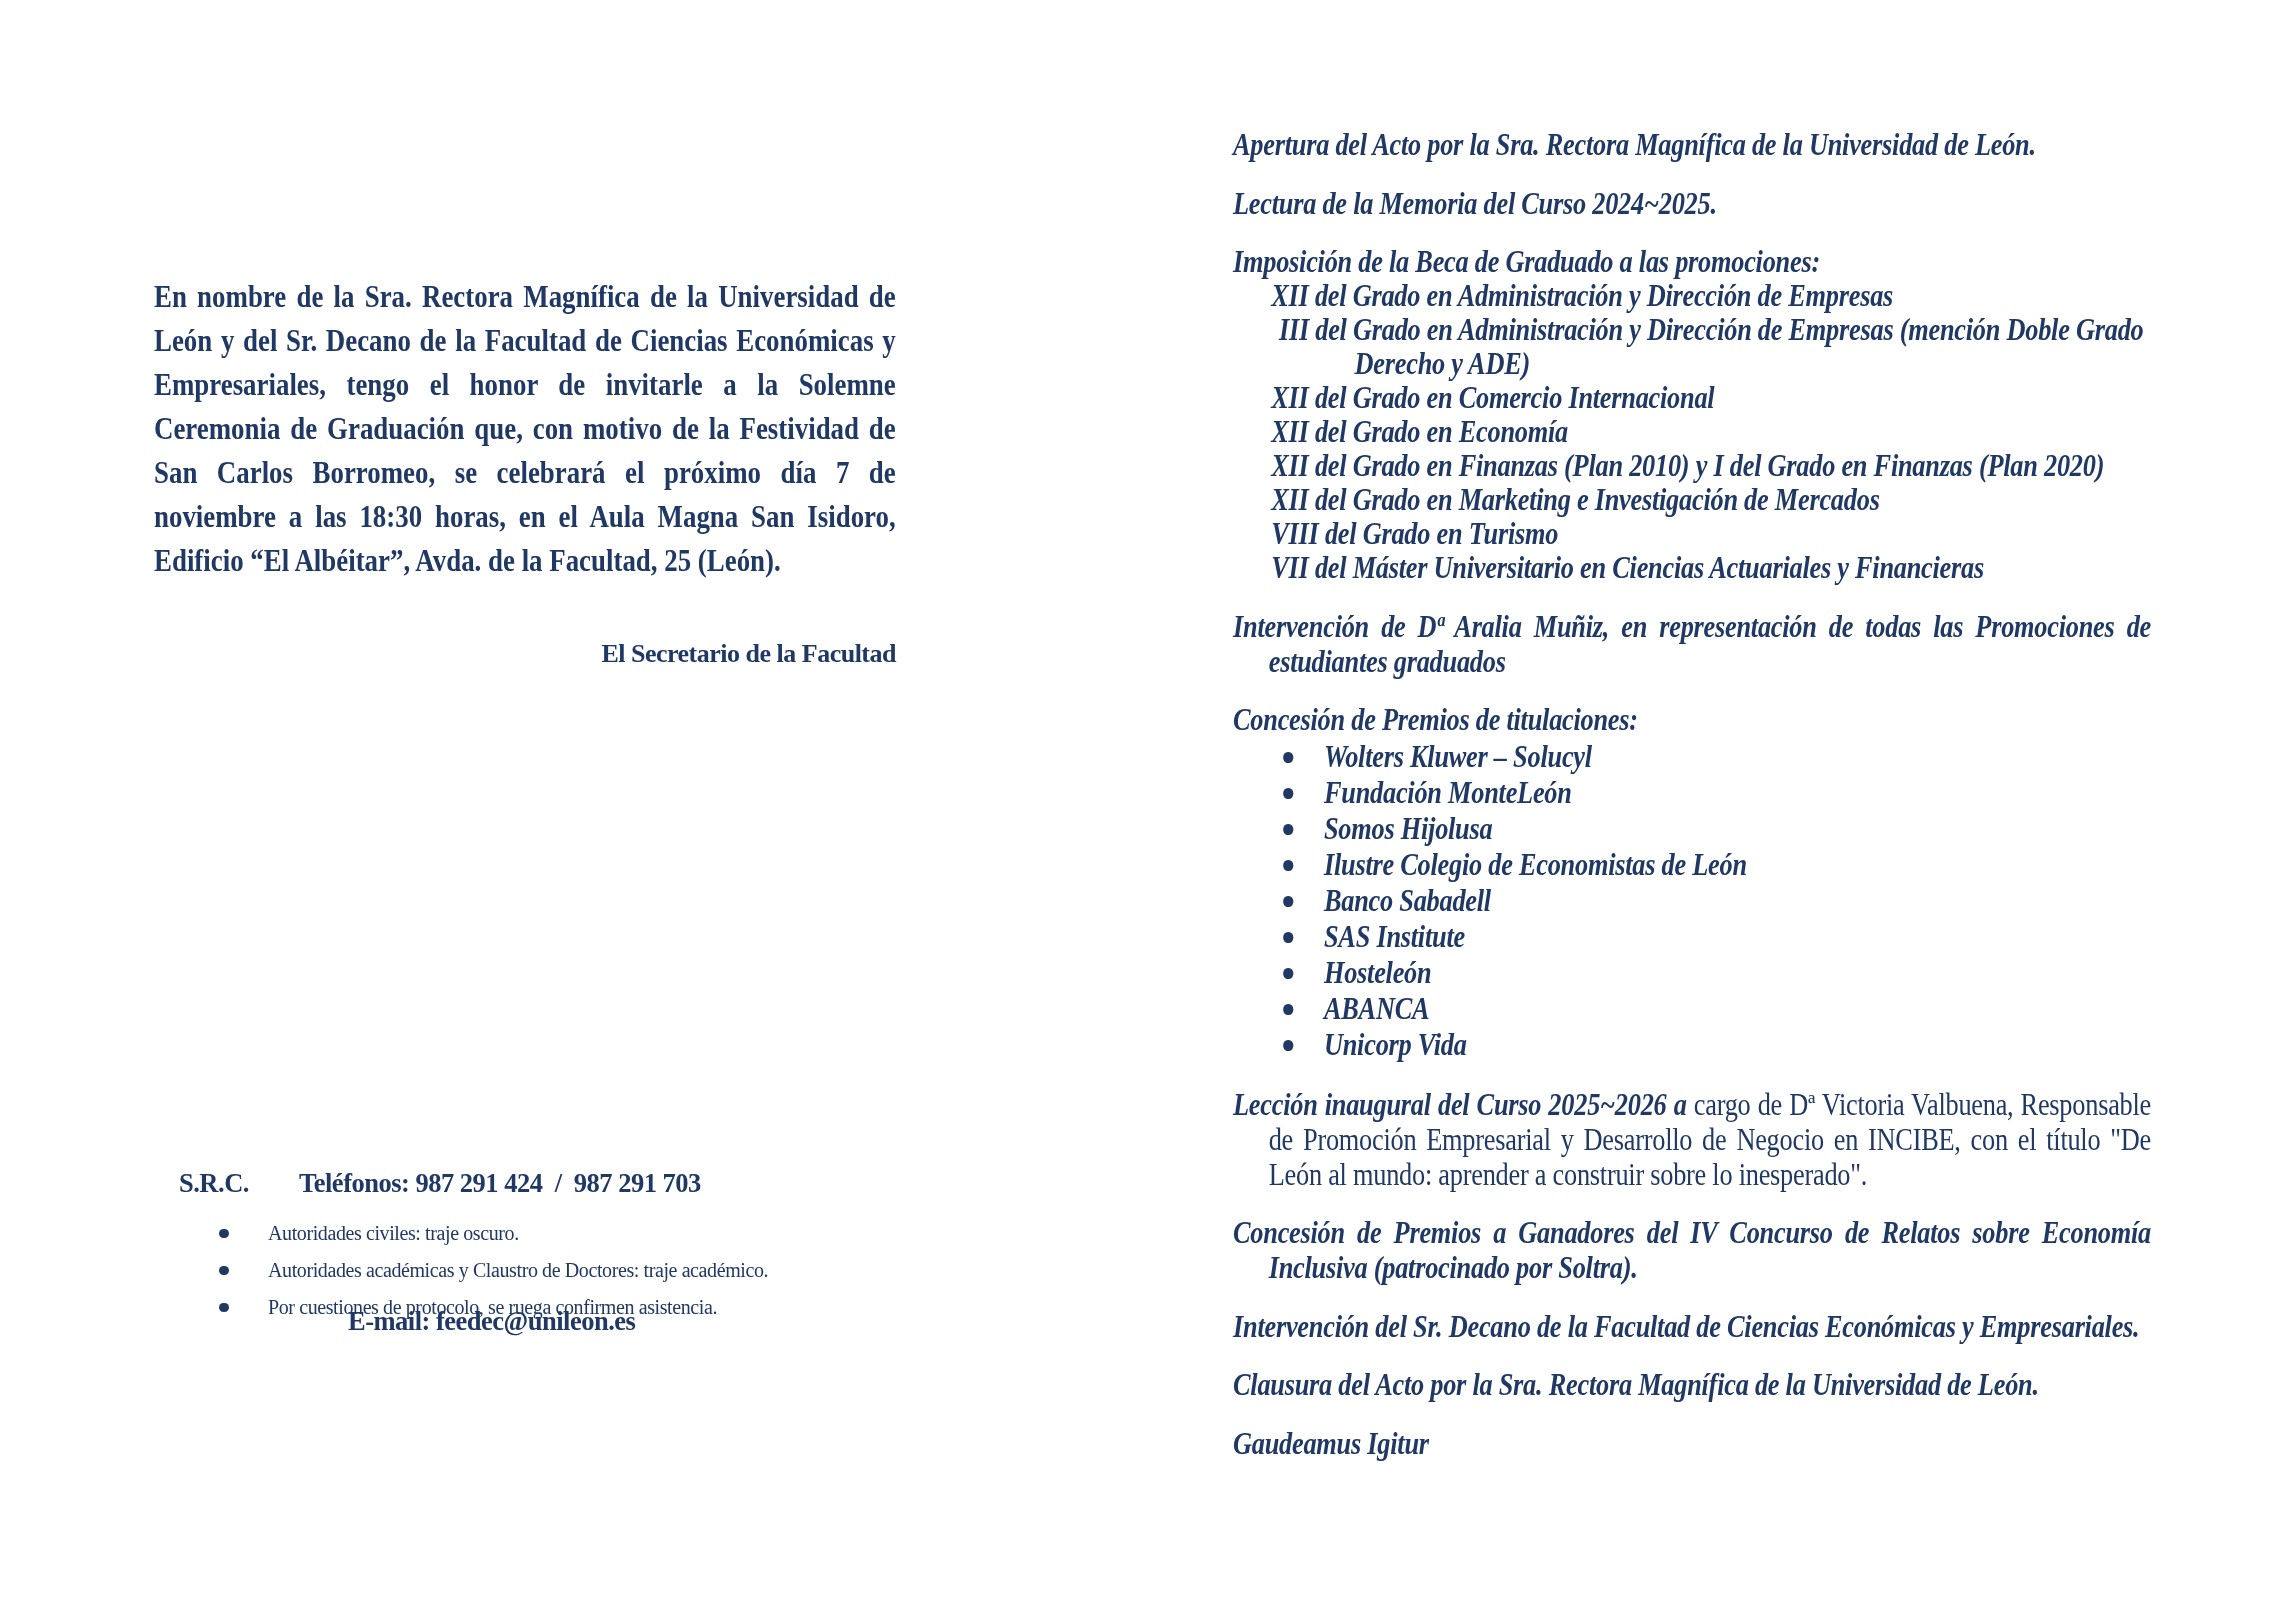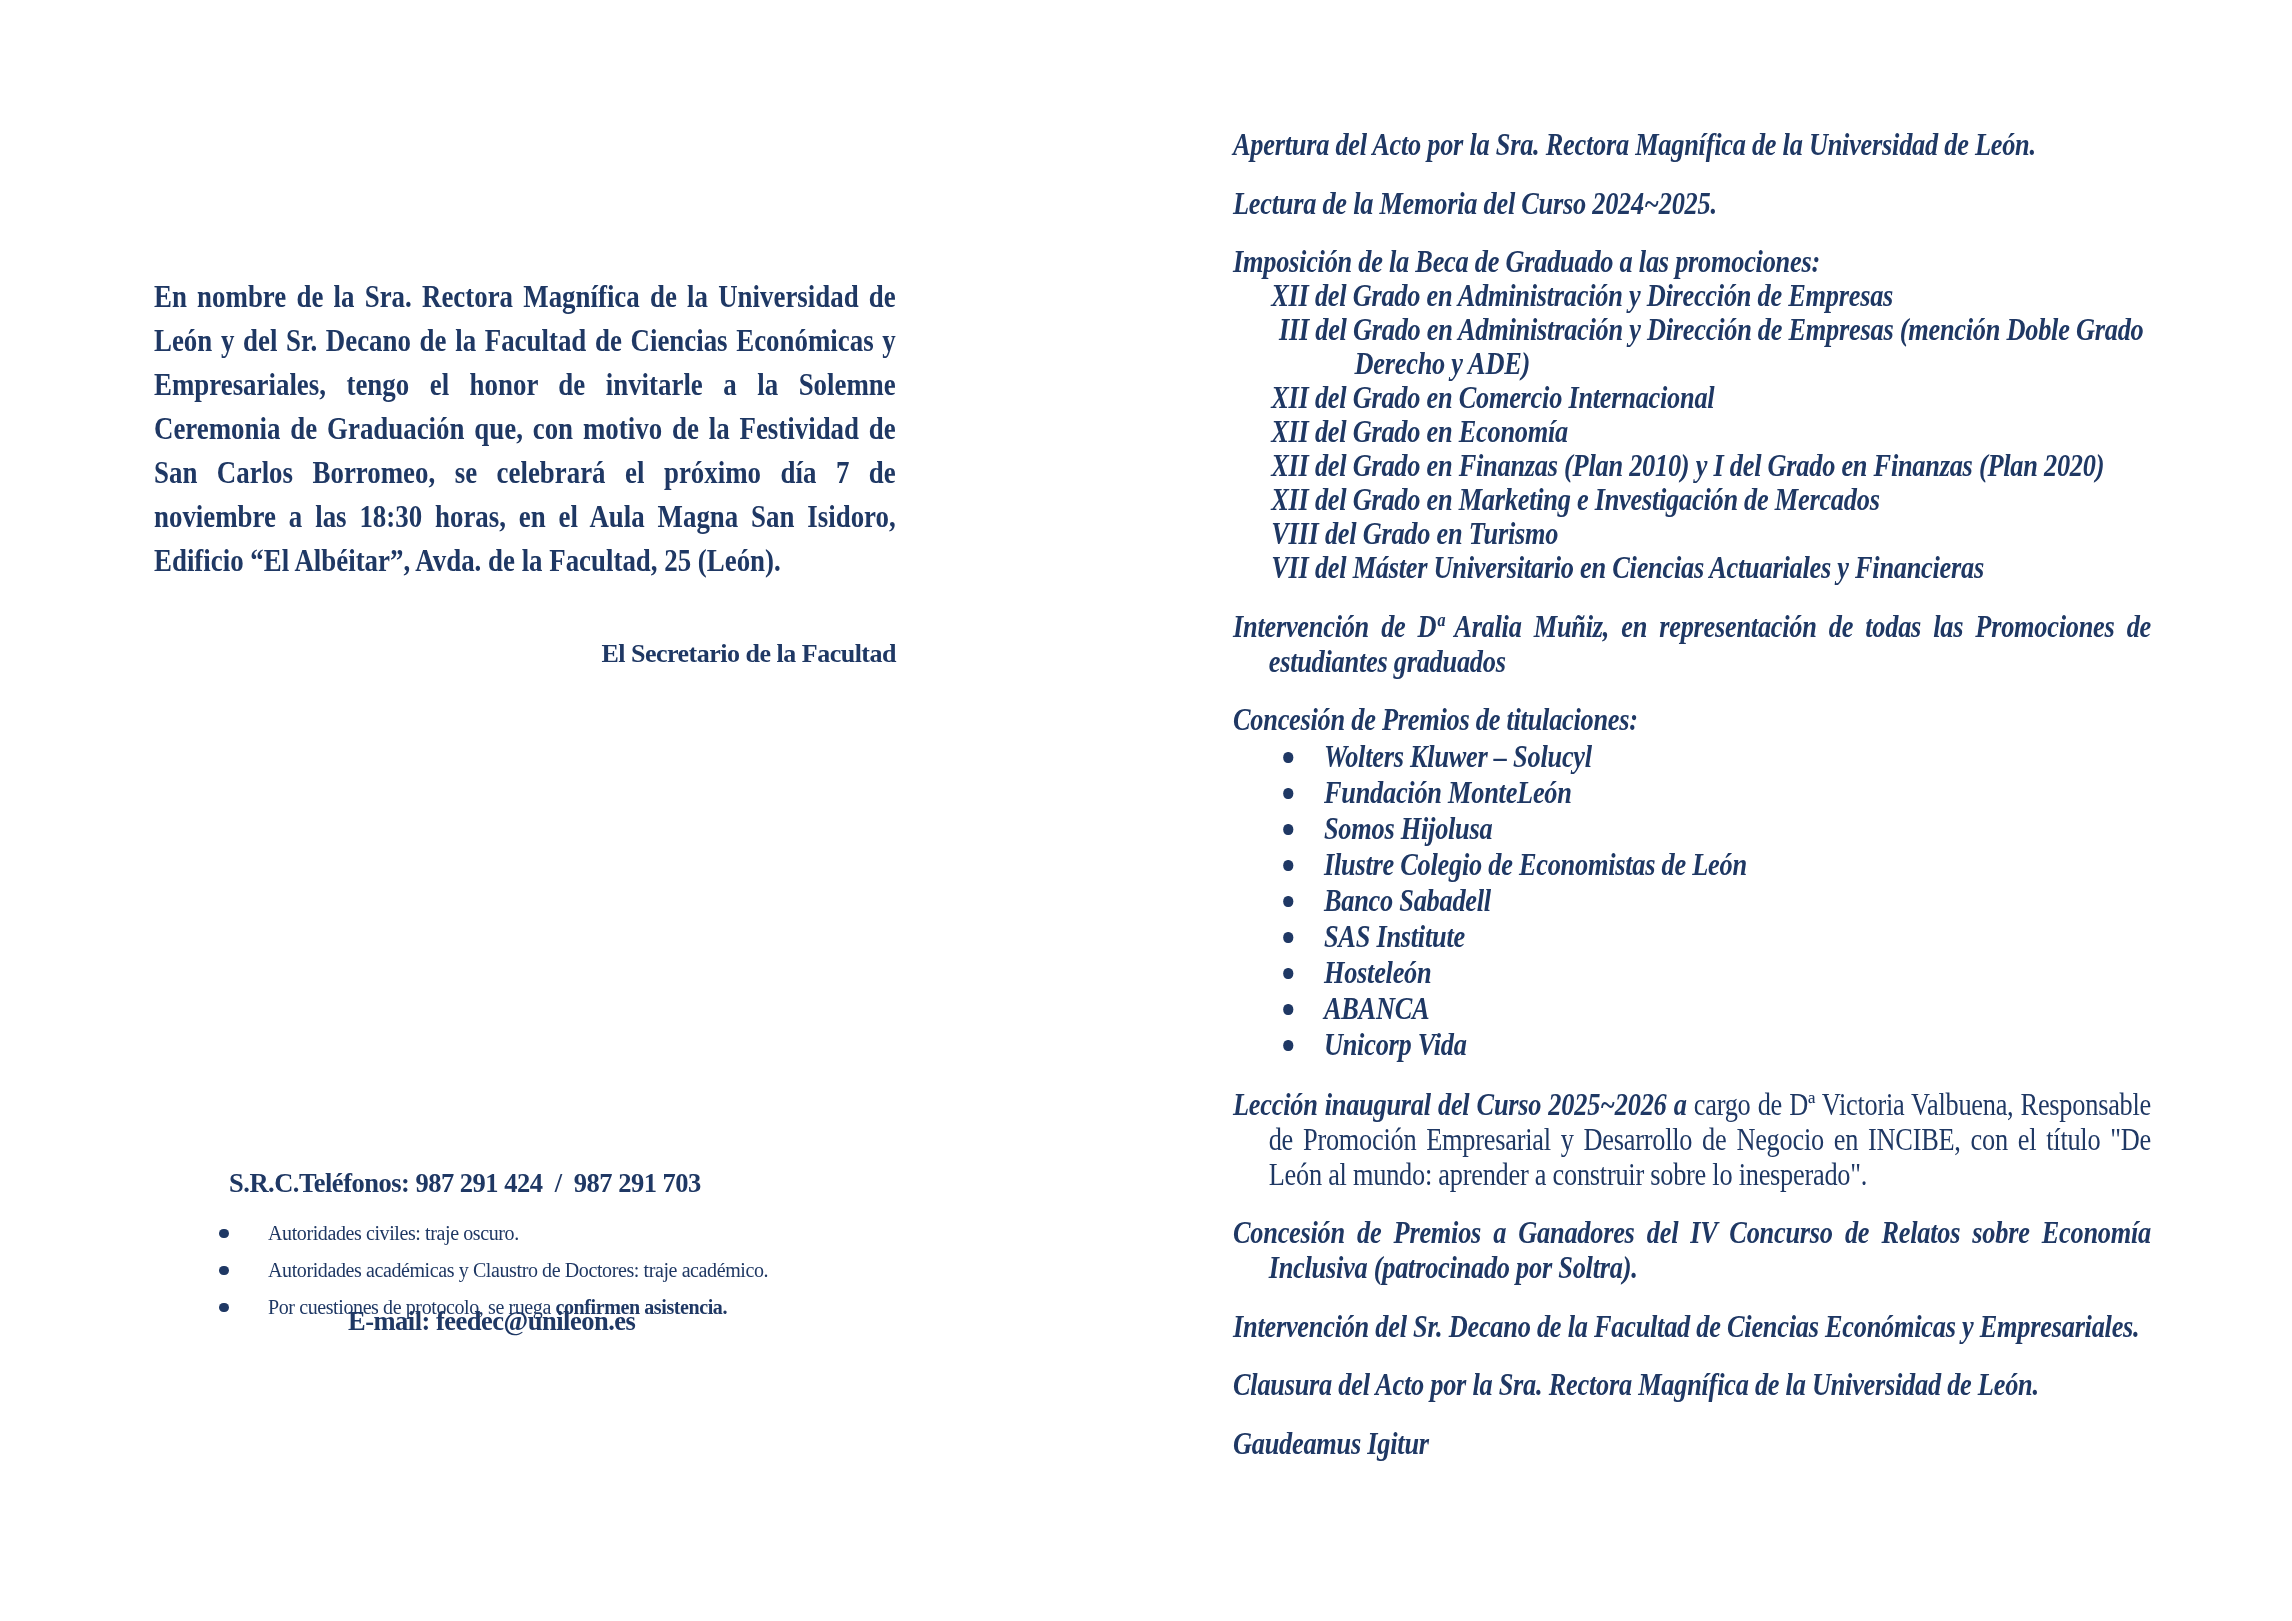--- a/index.html
+++ b/index.html
@@ -59,21 +59,21 @@
   .src-block {
     position: absolute;
     left: 170px;
     top: 1101px;
     font-weight: bold;
     font-size: 26.5px;
     line-height: 33px;
     letter-spacing: -0.5px;
     white-space: pre;
   }
-  .src-row { display: flex; text-align: right; }
+  .src-row { display: flex; }
   .src-label { width: 120px; }
   .src-email-row { margin-left: 120px; margin-top: 5.9px; }
 
   .notes {
     position: absolute;
     left: 208px;
     top: 1215px;
     margin: 0;
     padding: 0;
     list-style: none;
@@ -86,21 +86,21 @@
   .notes li::before {
     content: "";
     position: absolute;
     left: 2px;
     top: 13.7px;
     width: 9.8px;
     height: 9.8px;
     border-radius: 50%;
     background: #1f3864;
   }
-  .notes .strong { font-weight: bold; }
+  .notes .strong { font-weight: normal; }
 
   
   .program {
     position: absolute;
     left: 87px;           
     top: 127px;
     width: 1080px;
     transform: scaleX(.85);
     transform-origin: left top;
     font-size: 31px;

